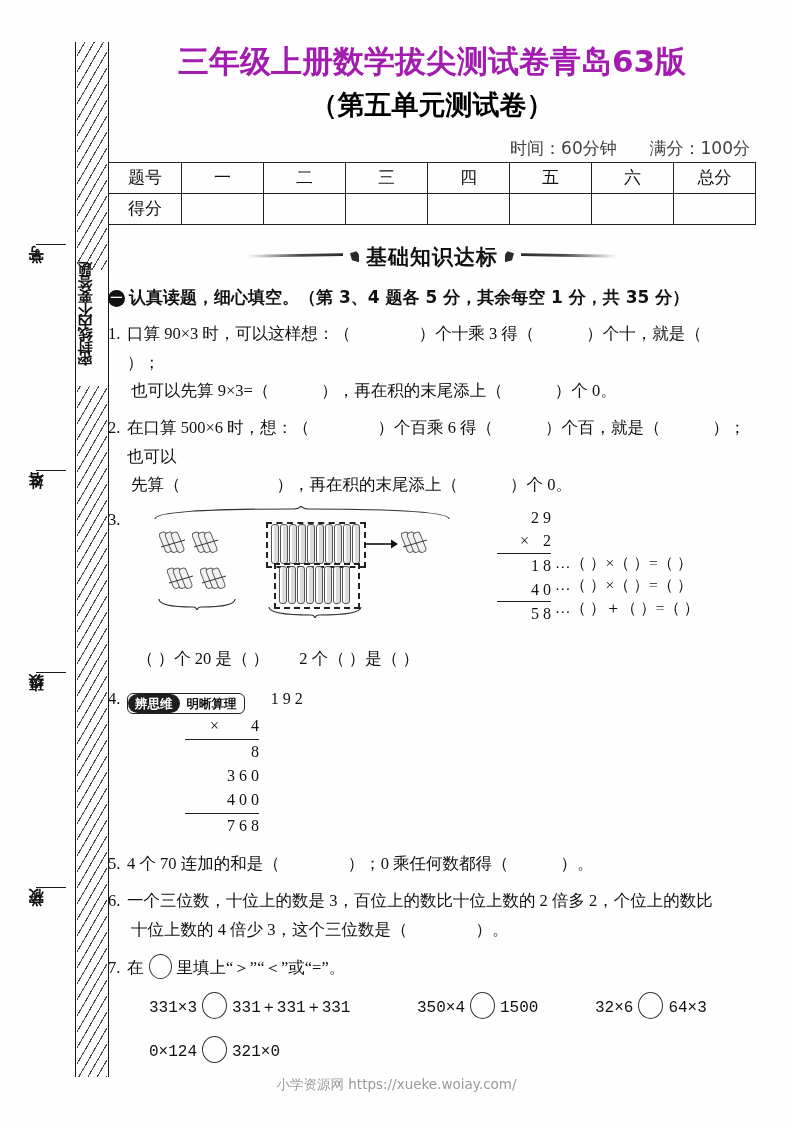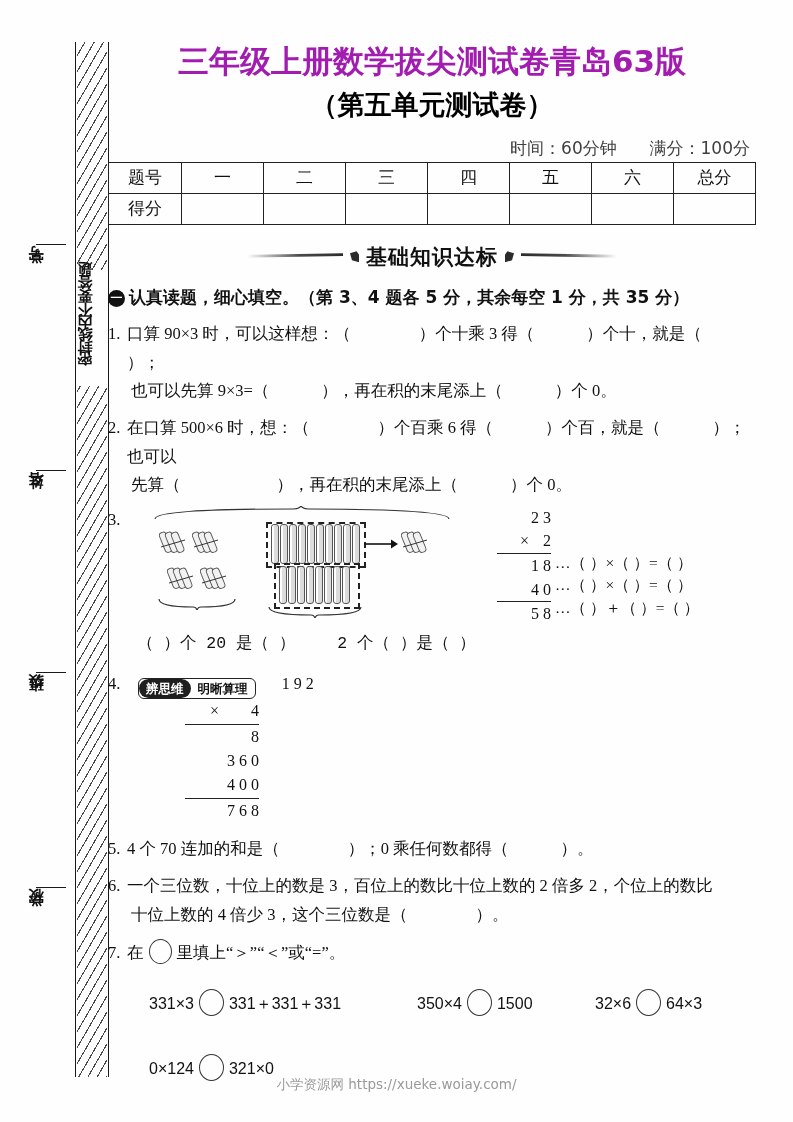--- a/index.html
+++ b/index.html
@@ -239,21 +239,21 @@
 
   
   .badge-wrap {
     display: inline-flex;
     align-items: center;
     border: 1.4px solid #222;
     border-radius: 6px;
     overflow: hidden;
     height: 19px;
     vertical-align: -4px;
-    margin: 0 6px 0 11px;
+    margin: 0 6px 0 0;
   }
   .badge-a {
     background: #1e1e1e;
     color: #fff;
     font-size: 12.5px;
     font-weight: 700;
     padding: 0 7px;
     line-height: 19px;
     border-radius: 10px;
     font-family: "DejaVu Sans", "Liberation Sans", sans-serif;
@@ -268,26 +268,26 @@
   }
   .q4calc {
     font-family: "Liberation Serif", "DejaVu Serif", serif;
     font-size: 16px;
     line-height: 1.52;
     margin-left: 58px;
   }
 
   
   .cmp-grid {
-    margin-top: 22px;
+    margin-top: 10px;
     display: grid;
     grid-template-columns: 268px 178px 1fr;
-    row-gap: 36px;
+    row-gap: 13px;
     font-size: 16px;
-    font-family: Liberation Sans, sans-serif;
+    font-family: Liberation Mono, monospace;
     padding-left: 22px;
   }
   .oval {
     display: inline-block;
     width: 23px; height: 25px;
     border: 1.3px solid #333;
     border-radius: 50%;
     vertical-align: -7px;
     margin: 0 5px;
   }
@@ -486,38 +486,38 @@
                   <rect x="9" y="4" width="7" height="21" rx="3" transform="rotate(-22 12 14)"></rect>
                   <rect x="15" y="4" width="7" height="21" rx="3" transform="rotate(-22 18 14)"></rect>
                 </g>
                 <path d="M2,19 L26,12" stroke="#333" stroke-width="1" fill="none"></path>
               </svg>
             </div>
 
             <div class="q3calc">
               <div style="display:flex;align-items:flex-start;">
                 <div class="vcalc" style="min-width:54px;">
-                  <div class="vrow">2 3</div>
+                  <div class="vrow">2 9</div>
                   <div class="vrow uline"><span>×</span><span style="display:inline-block;width:14px;"></span><span>2</span></div>
                   <div class="vrow">1 8</div>
                   <div class="vrow uline">4 0</div>
                   <div class="vrow">5 8</div>
                 </div>
                 <div style="margin-left:4px;">
                   <div style="height:22px;"></div>
                   <div style="height:24px;"></div>
                   <div class="tail">…（    ）×（    ）=（    ）</div>
                   <div class="tail">…（    ）×（    ）=（    ）</div>
                   <div class="tail">…（    ）＋（    ）=（    ）</div>
                 </div>
               </div>
             </div>
           </div>
 
-          <div style="margin-top:4px;padding-left:10px;font-family:Liberation Mono, monospace;">
+          <div style="margin-top:19px;padding-left:10px;">
             <span>（    ）个 20 是（    ）</span>
             <span style="display:inline-block;width:22px;"></span>
             <span>2 个（    ）是（    ）</span>
           </div>
         </span>
       </div>
 
       <div class="q" style="margin-top:12px;">
         <span class="num">4.</span>
         <span class="body">

